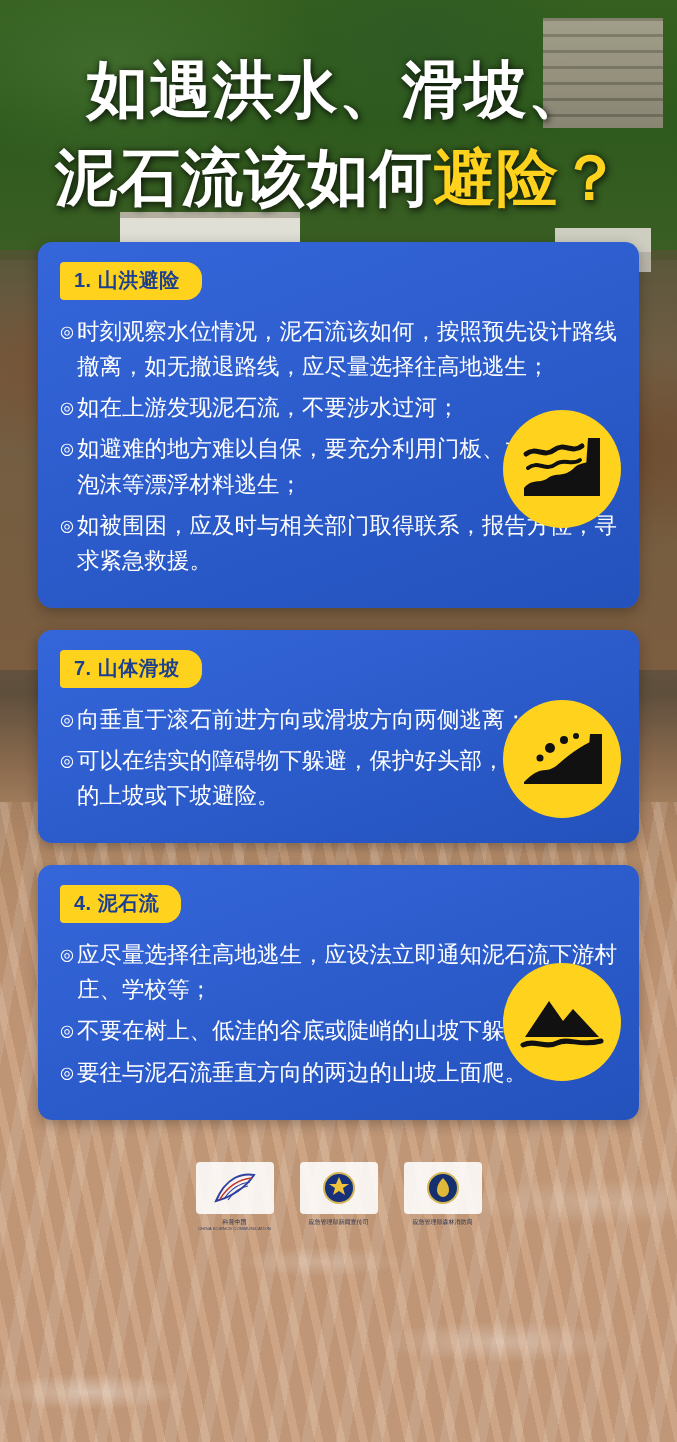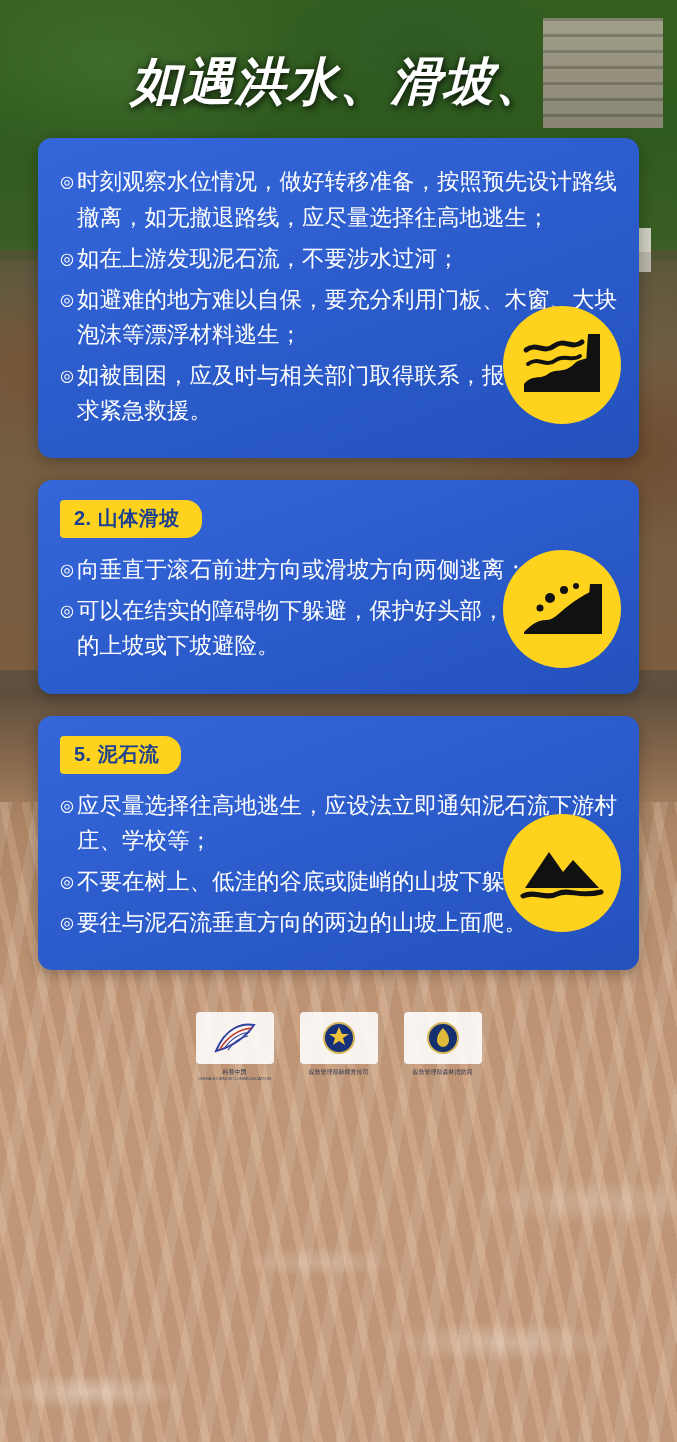--- a/index.html
+++ b/index.html
@@ -100,30 +100,29 @@
       radial-gradient(ellipse 200px 34px at 600px 60px, rgba(255,255,255,.2), rgba(255,255,255,0) 70%);
   }
 
   
   .title-wrap {
     position: relative;
     padding: 46px 22px 10px;
     text-align: center;
   }
   .title-line {
-    font-size: 51px;
+    font-size: 62px;
     font-weight: bold;
     color: #ffffff;
     letter-spacing: 1px;
     line-height: 1.42;
     text-shadow:
       0 0 6px rgba(0,0,0,.55),
       2px 3px 7px rgba(0,0,0,.55);
     white-space: nowrap;
-    font-style: italic;
   }
   .hl { color: #ffd21e; }
 
   
   .cards {
     position: relative;
     padding: 10px 38px 0;
   }
   .card {
     position: relative;
@@ -229,56 +228,62 @@
   <div class="bg-house"></div>
   <div class="bg-house2"></div>
   <div class="bg-water"></div>
   <div class="bg-foam"></div>
 </div>
 
 <div class="title-wrap">
   <div class="title-line">
     <span>如遇洪水、滑坡、</span>
   </div>
+  <div class="title-line">
+    <span>泥石流该如何</span><span class="hl">避险？</span>
+  </div>
 </div>
 
 <div class="cards">
 
   <div class="card">
+    <div class="card-head">
+      <span class="ribbon">1. 山洪避险</span>
+    </div>
     <div class="badge badge-1">
       <svg width="80" height="70" viewBox="0 0 80 70" aria-hidden="true">
         <path d="M66 4 L78 4 L78 62 L62 62 Z" fill="#111"></path>
         <path d="M2 54 C10 44 18 50 26 44 C34 38 42 44 52 34 C58 28 64 30 70 26 L70 62 L2 62 Z" fill="#111"></path>
         <path d="M4 20 C14 12 22 24 32 16 C42 8 50 20 60 12" stroke="#111" stroke-width="5" fill="none" stroke-linecap="round"></path>
         <path d="M6 34 C16 26 24 38 34 30 C42 24 50 32 58 26" stroke="#111" stroke-width="4" fill="none" stroke-linecap="round"></path>
       </svg>
     </div>
     <div class="items">
       <div class="item">
         <span class="bullet">◎</span>
-        <span class="item-text">时刻观察水位情况，做好转移准备，按照预先设计路线撤离，如无撤退路线，应尽量选择往高地逃生；</span>
+        <span class="item-text">时刻观察水位情况，泥石流该如何，按照预先设计路线撤离，如无撤退路线，应尽量选择往高地逃生；</span>
       </div>
       <div class="item">
         <span class="bullet">◎</span>
         <span class="item-text">如在上游发现泥石流，不要涉水过河；</span>
       </div>
       <div class="item">
         <span class="bullet">◎</span>
         <span class="item-text">如避难的地方难以自保，要充分利用门板、木窗、大块泡沫等漂浮材料逃生；</span>
       </div>
       <div class="item">
         <span class="bullet">◎</span>
         <span class="item-text">如被围困，应及时与相关部门取得联系，报告方位，寻求紧急救援。</span>
       </div>
     </div>
   </div>
 
   <div class="card">
     <div class="card-head">
-      <span class="ribbon">2. 山体滑坡</span>
+      <span class="ribbon">7. 山体滑坡</span>
     </div>
     <div class="badge badge-2">
       <svg width="84" height="66" viewBox="0 0 84 66" aria-hidden="true">
         <path d="M70 8 L82 8 L82 58 L66 58 Z" fill="#111"></path>
         <path d="M4 56 C12 48 18 44 26 44 C34 44 40 36 48 30 C56 24 62 20 70 16 L70 58 L4 58 Z" fill="#111"></path>
         <circle cx="30" cy="22" r="5" fill="#111"></circle>
         <circle cx="44" cy="14" r="4" fill="#111"></circle>
         <circle cx="20" cy="32" r="3.5" fill="#111"></circle>
         <circle cx="56" cy="10" r="3" fill="#111"></circle>
       </svg>
@@ -290,21 +295,21 @@
       </div>
       <div class="item">
         <span class="bullet">◎</span>
         <span class="item-text">可以在结实的障碍物下躲避，保护好头部，不要在滑坡的上坡或下坡避险。</span>
       </div>
     </div>
   </div>
 
   <div class="card">
     <div class="card-head">
-      <span class="ribbon">5. 泥石流</span>
+      <span class="ribbon">4. 泥石流</span>
     </div>
     <div class="badge badge-3">
       <svg width="86" height="62" viewBox="0 0 86 62" aria-hidden="true">
         <path d="M6 46 L30 10 L44 30 L54 18 L80 46 Z" fill="#111"></path>
         <path d="M4 54 C16 48 26 58 38 52 C50 46 60 56 82 50" stroke="#111" stroke-width="5" fill="none" stroke-linecap="round"></path>
       </svg>
     </div>
     <div class="items">
       <div class="item">
         <span class="bullet">◎</span>

